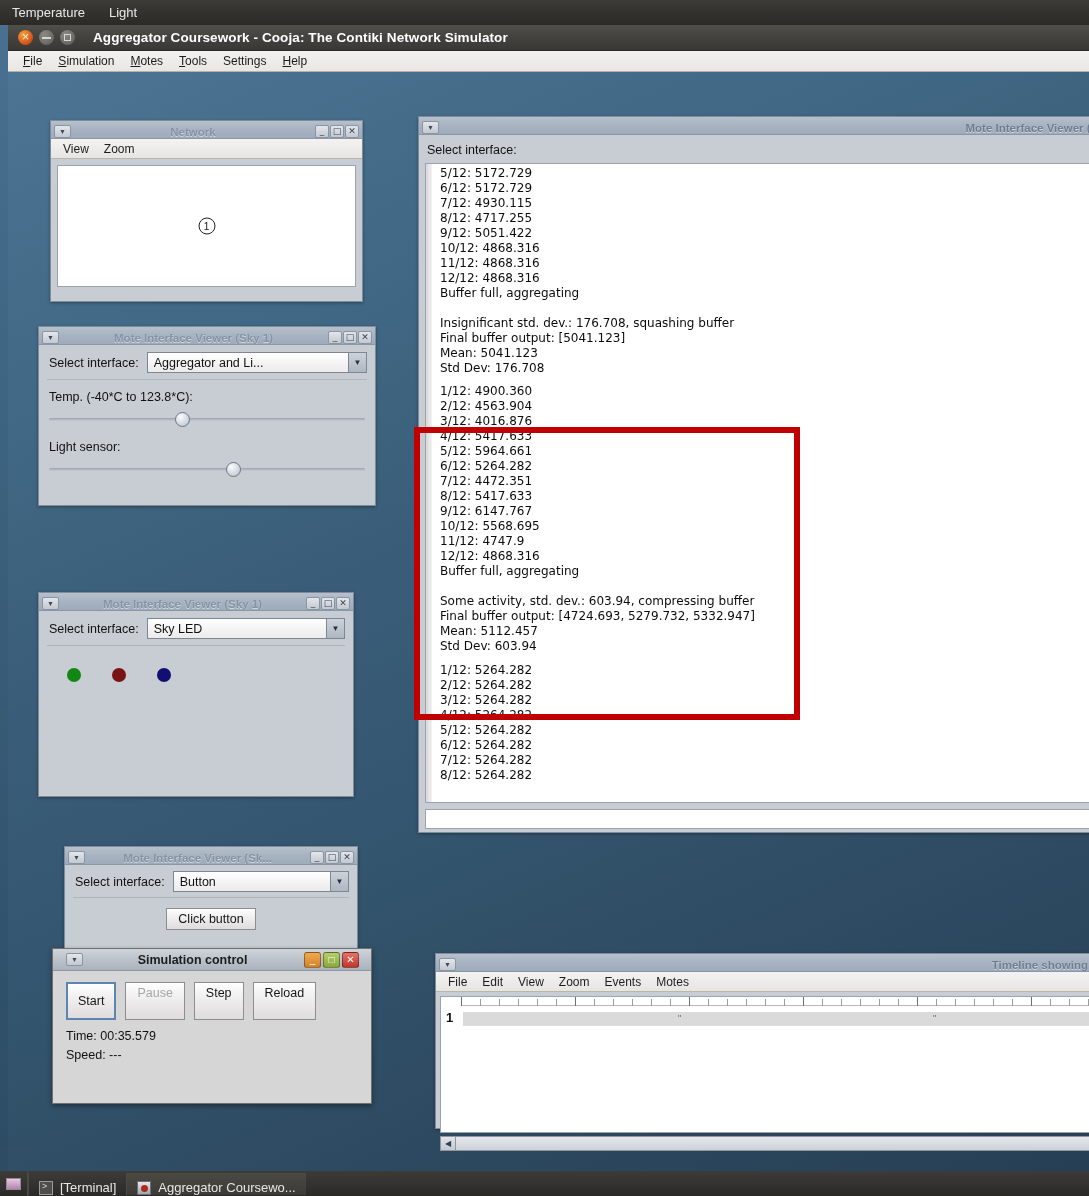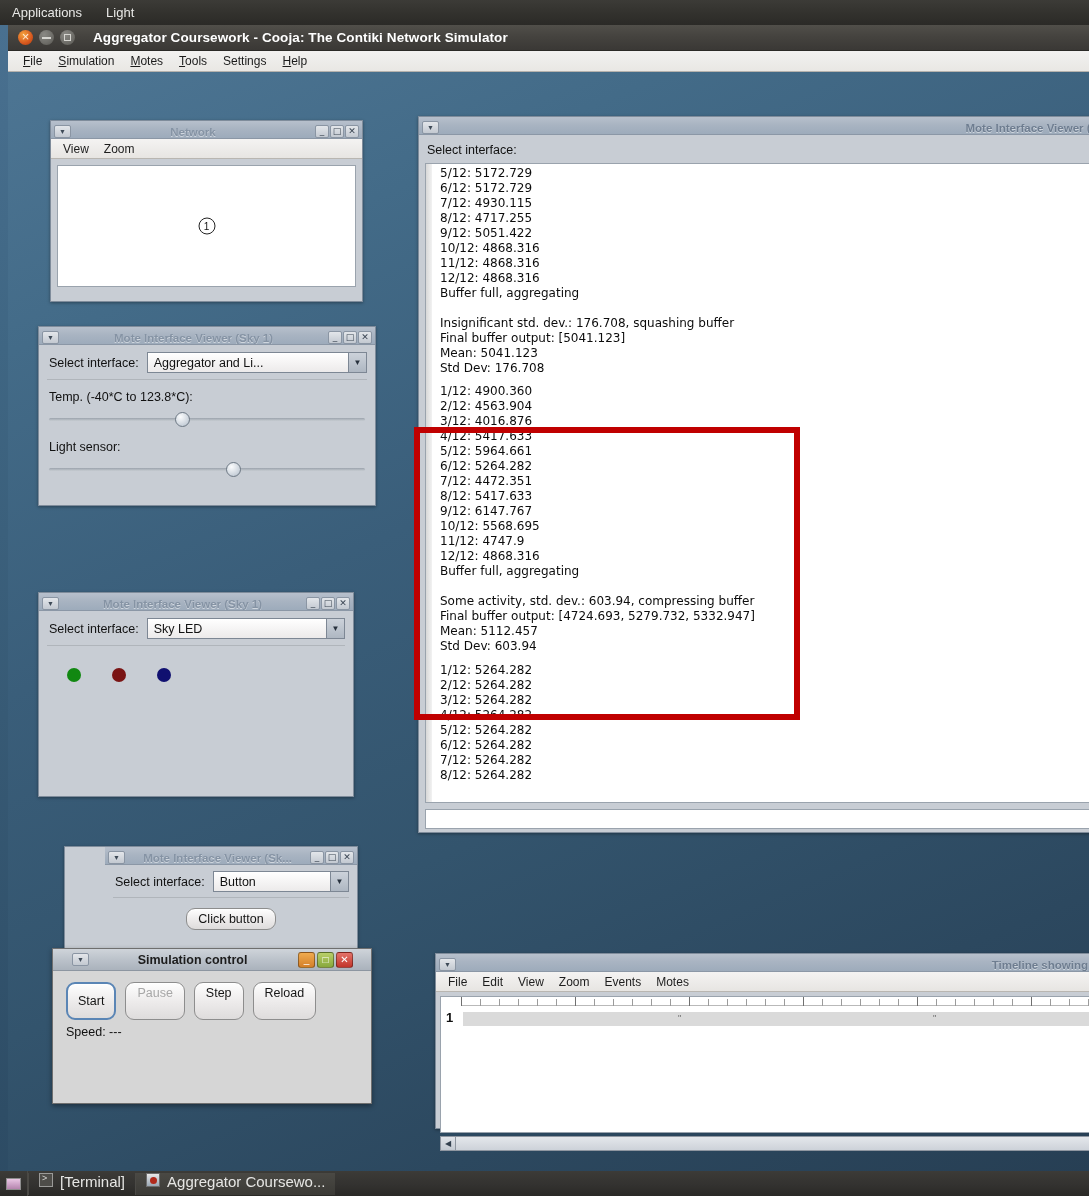--- a/index.html
+++ b/index.html
@@ -155,24 +155,24 @@
     background: radial-gradient(circle at 35% 30%, #fbfcfd, #c9d1da 70%, #98a3b0);
     border: 1px solid #6d7884;
   }
 
   
   #win-miv-led { left: 30px; top: 520px; width: 316px; height: 205px; }
   .led-area { padding: 22px 0 0 28px; display: flex; gap: 31px; }
   .led { width: 14px; height: 14px; border-radius: 50%; }
 
   
-  #win-miv-btn { left: 56px; top: 774px; width: 294px; height: 116px; padding-left: 40px; }
+  #win-miv-btn { left: 56px; top: 774px; width: 294px; height: 116px; }
   .btn {
     background: linear-gradient(180deg,#fefefe 0%,#eceaea 55%,#dedcdc 100%);
-    border: 1px solid #8d8d8d; border-radius: 9px;
+    border: 1px solid #8d8d8d; border-radius: 0;
     font-size: 12.5px; color: #151515; padding: 3px 11px; cursor: default;
     box-shadow: inset 0 1px 0 #fff;
   }
   .btn.focus { border: 2px solid #5a85b5; padding: 10px 10px; }
   .btn.disabled { color: #a7a7a7; }
   .click-btn-wrap { display:flex; justify-content:center; padding-top: 10px; }
 
   
   #win-miv-log {
     left: 410px; top: 44px; width: 700px; height: 717px;
@@ -229,21 +229,21 @@
   }
   #tl-thumb { flex: 1; height: 13px; background: linear-gradient(180deg,#e4e7eb,#cdd2d9); }
 
   
   #win-simctl {
     position: absolute; left: 52px; top: 948px; width: 320px; height: 156px;
     background: #d6d6d6; border: 1px solid #6f6f6f;
     box-shadow: 0 2px 5px rgba(0,0,0,.4);
   }
   #simctl-tb {
-    height: 22px; display: flex; align-items: center; padding: 0 18px;
+    height: 22px; display: flex; align-items: center; padding: 0 12px;
     background: linear-gradient(180deg,#cfd4da 0%, #bcc3cb 48%, #aab2bc 100%);
     border-bottom: 1px solid #8d96a1;
   }
   #simctl-title {
     flex: 1; text-align: center; font-size: 12.5px; font-weight: bold; color: #1c1c1c;
   }
   .simctl-ctrl {
     width: 17px; height: 16px; border-radius: 3px; margin-left: 2px;
     display:flex; align-items:center; justify-content:center;
     font-size: 10px; color: #fff; border: 1px solid rgba(0,0,0,.35);
@@ -262,40 +262,40 @@
   }
   #tb-showdesk {
     width: 28px; height: 25px; display:flex; align-items:center; justify-content:center;
     border-right: 1px solid #4a4945;
   }
   #tb-showdesk .glyph {
     width: 15px; height: 12px; background: linear-gradient(180deg,#e9c6e4,#b584ae);
     border: 1px solid #8e8e8e;
   }
   .task-item {
-    display: flex; align-items: flex-start; gap: 7px; height: 22px;
-    padding: 0 10px; color: #e6e6e4; font-size: 15px;
+    display: flex; align-items: flex-end; gap: 7px; height: 22px;
+    padding: 0 10px; color: #e6e6e4; font-size: 13px;
     border-left: 1px solid #4a4945;
   }
   .task-item.active { background: linear-gradient(180deg,#4a4944,#3b3a36); }
   .task-icon { width: 14px; height: 14px; border: 1px solid #9a9a98; background:#4e4d49; position: relative; }
   .task-icon.term::after {
     content:">"; position:absolute; left:2px; top:-1px; font-size: 9px; color:#d9d9d7;
   }
   .task-icon.cooja { background: linear-gradient(180deg,#e8e8e8,#9aa7b4); border:1px solid #6d6d6d; }
   .task-icon.cooja::after {
     content:""; position:absolute; left:3px; top:3px; width:7px; height:7px;
     background:#b02a1c; border-radius:50%;
   }
 </style>
 </head>
 <body>
 
 <div id="gnome-panel">
-  <span class="pitem">Applications</span>
+  <span class="pitem">Temperature</span>
   <span class="pitem">Light</span>
 </div>
 
 <div id="cooja-window">
 
   <div id="cooja-titlebar">
     <span class="wbtn close"></span>
     <span class="wbtn min"></span>
     <span class="wbtn max"></span>
     <span id="cooja-title">Aggregator Coursework - Cooja: The Contiki Network Simulator</span>
@@ -532,20 +532,21 @@
     <span class="simctl-ctrl min">_</span>
     <span class="simctl-ctrl max">□</span>
     <span class="simctl-ctrl cls">✕</span>
   </div>
   <div id="simctl-btns">
     <span class="btn focus">Start</span>
     <span class="btn disabled">Pause</span>
     <span class="btn">Step</span>
     <span class="btn">Reload</span>
   </div>
+  <div class="simctl-info">Time: 00:35.579</div>
   <div class="simctl-info" style="padding-top:5px;">Speed: ---</div>
 </div>
 
 <div id="taskbar">
   <span id="tb-showdesk">
       <span class="glyph"></span>
     </span>
   <span class="task-item">
     <span class="task-icon term"></span>
     <span>[Terminal]</span>

